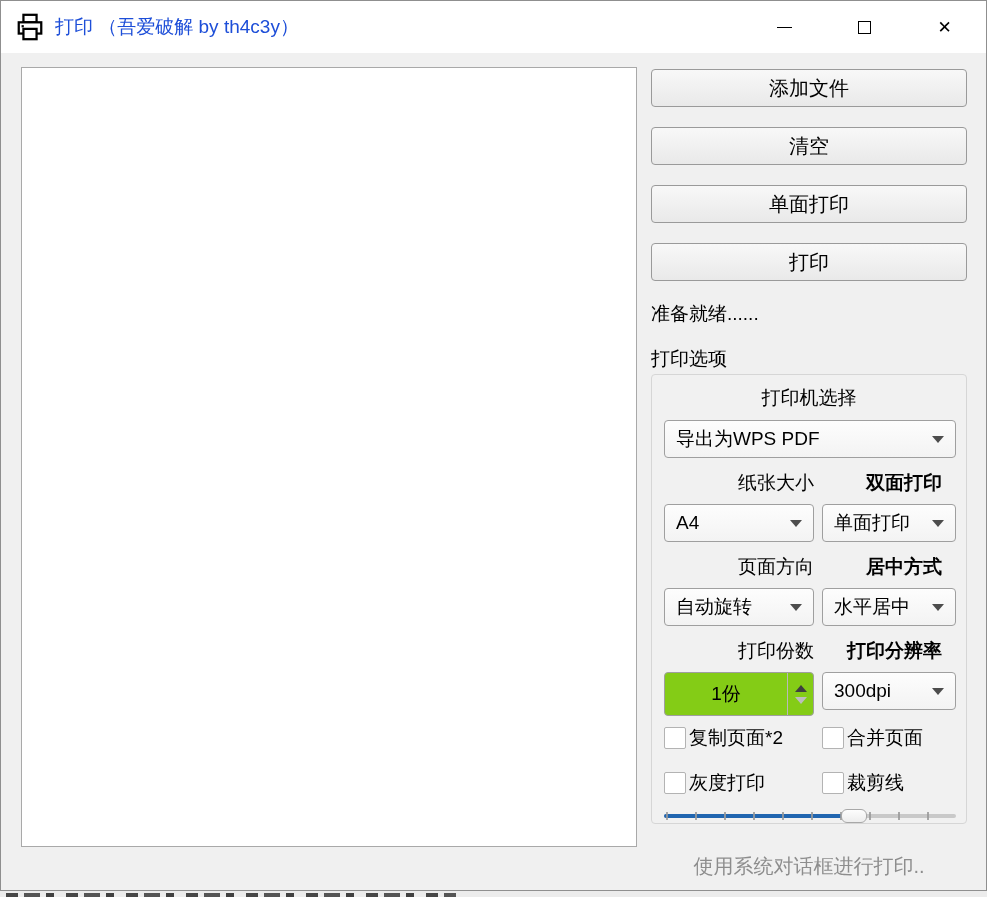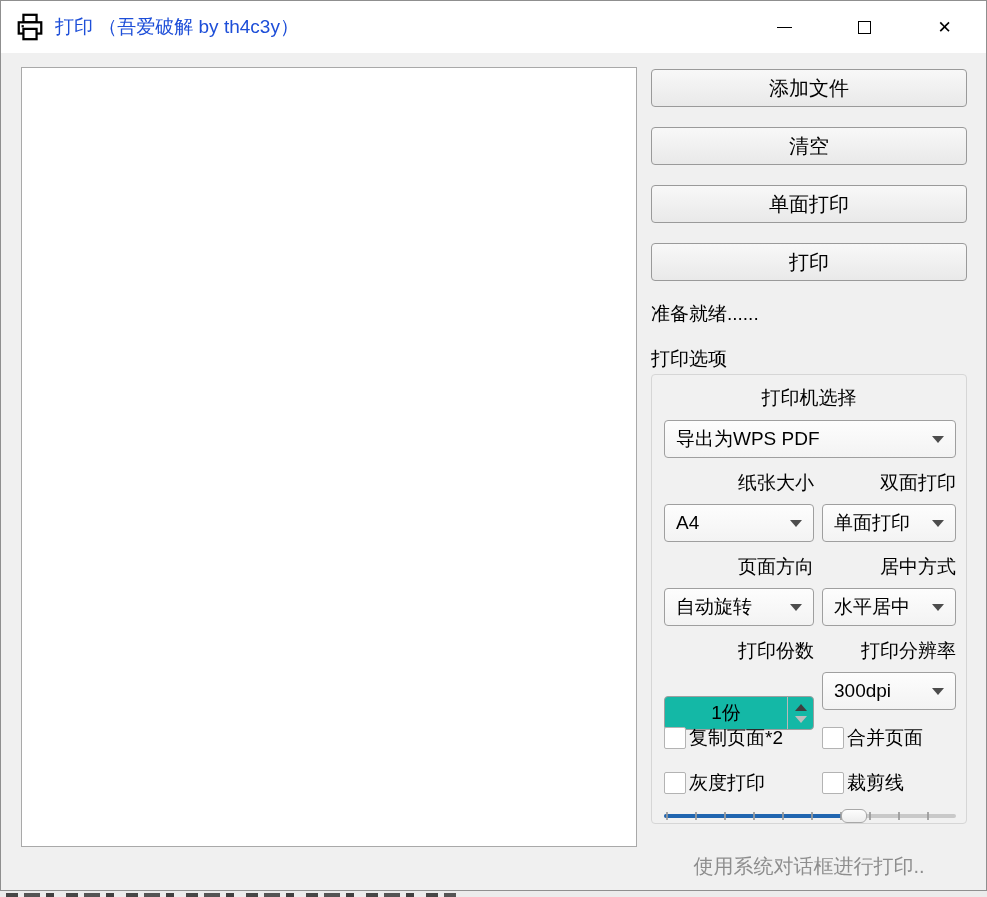--- a/index.html
+++ b/index.html
@@ -44,39 +44,39 @@
   .btn1{top:68px;} .btn2{top:126px;} .btn3{top:184px;} .btn4{top:242px;}
   .status-text{position:absolute;left:650px;top:300px;font-size:19px;color:#000;}
   .group-label{position:absolute;left:650px;top:345px;font-size:19px;color:#000;}
   
   .groupbox{
     position:absolute;left:650px;top:373px;width:316px;height:450px;box-sizing:border-box;
     border:1px solid #d6d6d6;border-radius:4px;background:#f1f1f1;
   }
   .gb-center-label{position:absolute;left:0;right:0;text-align:center;font-size:19px;color:#000;}
   .col-label{position:absolute;text-align:right;font-size:19px;color:#000;}
-  .col-left{left:12px;width:150px;} .col-right{left:170px;width:134px;}
+  .col-left{left:12px;width:150px;} .col-right{left:156px;width:134px;font-weight:bold;}
   .combo{
     position:absolute;height:38px;box-sizing:border-box;
     border:1px solid #9f9f9f;border-radius:4px;
     background:linear-gradient(#fdfdfd,#f3f3f3);
     display:flex;align-items:center;font-size:19px;color:#000;
     padding-left:11px;cursor:default;
   }
   .combo .arrow{
     position:absolute;right:11px;top:50%;margin-top:-3px;
     width:0;height:0;border-left:6px solid transparent;border-right:6px solid transparent;
     border-top:7px solid #4d4d4d;
   }
   .combo-full{left:12px;width:292px;}
   .combo-l{left:12px;width:150px;} .combo-r{left:170px;width:134px;}
   
   .spin{
-    position:absolute;left:12px;width:150px;height:34px;box-sizing:border-box;
-    border:1px solid #9f9f9f;border-radius:4px;background:#14b8a6;cursor:default;margin-top:24px;
+    position:absolute;left:12px;width:150px;height:44px;box-sizing:border-box;
+    border:1px solid #9f9f9f;border-radius:4px;background:#84cc16;cursor:default;
   }
   .spin .value{
     position:absolute;left:0;right:26px;top:0;bottom:0;
     display:flex;align-items:center;justify-content:center;font-size:19px;color:#000;
   }
   .spin .arrows{
     position:absolute;right:0;top:0;bottom:0;width:25px;border-left:1px solid #b9b9b9;
     display:flex;flex-direction:column;align-items:center;justify-content:center;gap:5px;
   }
   .spin-up{width:0;height:0;border-left:6px solid transparent;border-right:6px solid transparent;border-bottom:7px solid #3f3f3f;}

